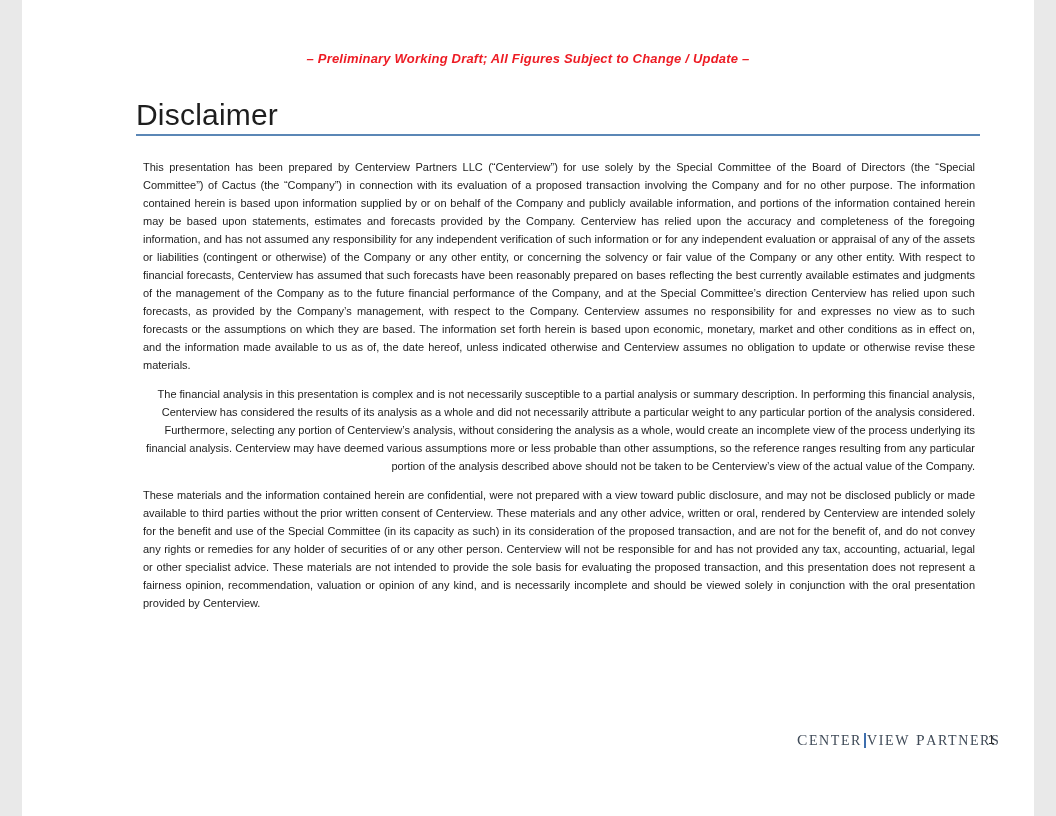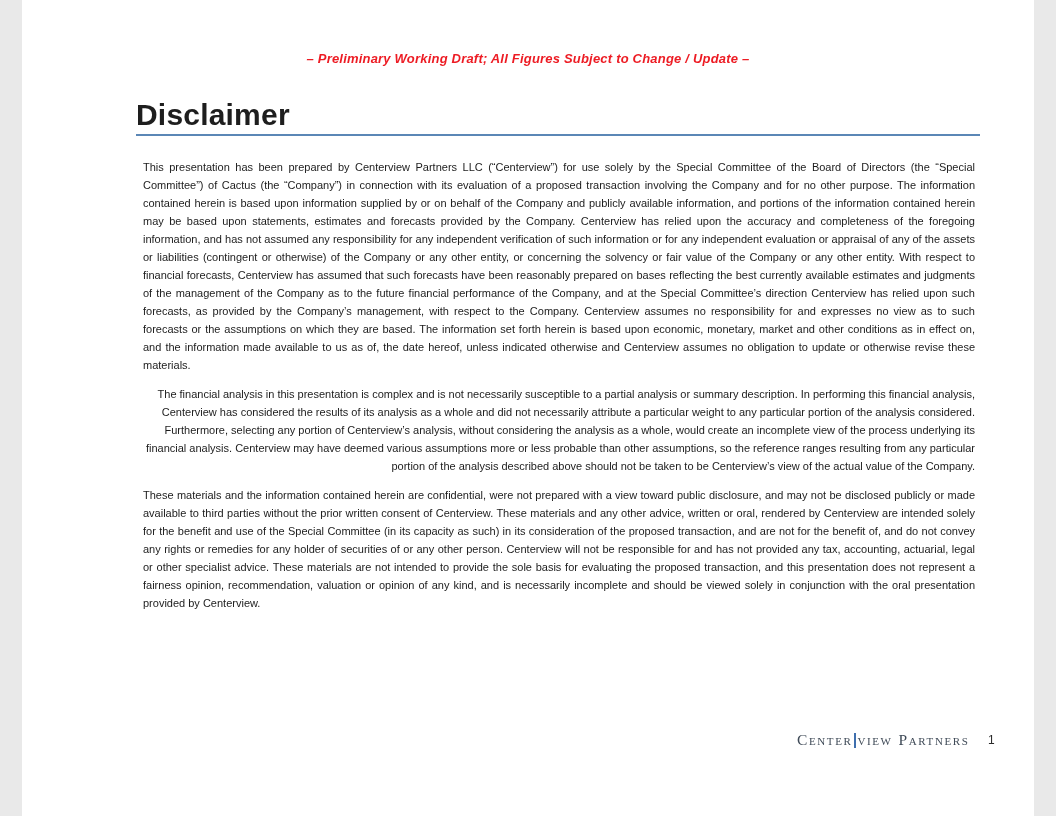--- a/index.html
+++ b/index.html
@@ -28,21 +28,21 @@
   .title-wrap {
     position: absolute;
     left: 114px;
     top: 99px;
     width: 844px;
     border-bottom: 2px solid #5B87B6;
     padding-bottom: 3px;
   }
   .title-wrap h1 {
     font-size: 30px;
-    font-weight: 700;
+    font-weight: 400;
     color: #1e1e1e;
     letter-spacing: 0.2px;
     line-height: 32px;
     font-family: "Liberation Sans", sans-serif;
   }
   .body {
     position: absolute;
     left: 121px;
     top: 158px;
     width: 832px;
@@ -55,21 +55,21 @@
   .logo {
     position: absolute;
     left: 775px;
     top: 731px;
     font-family: "Liberation Serif", serif;
     color: #3F4A57;
     letter-spacing: 1.6px;
     white-space: nowrap;
   }
   .lg-big { font-size: 15.5px; }
-  .lg-sm  { font-size: 11px; }
+  .lg-sm  { font-size: 14px; }
   .lg-gap { margin-left: 6px; }
   .lg-bar {
     display: inline-block;
     width: 2px;
     height: 15px;
     background: #3F6FAE;
     vertical-align: -3px;
     margin: 0 1px 0 2px;
   }
   .pagenum {

